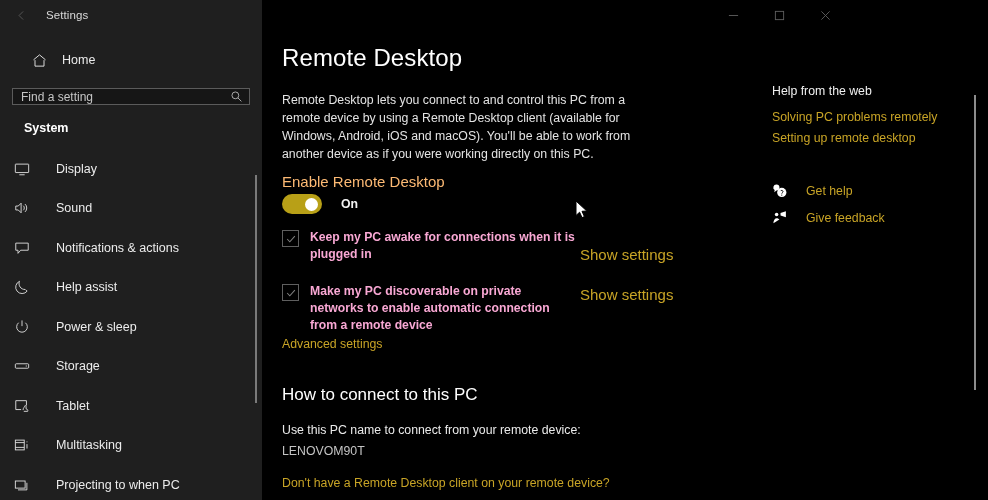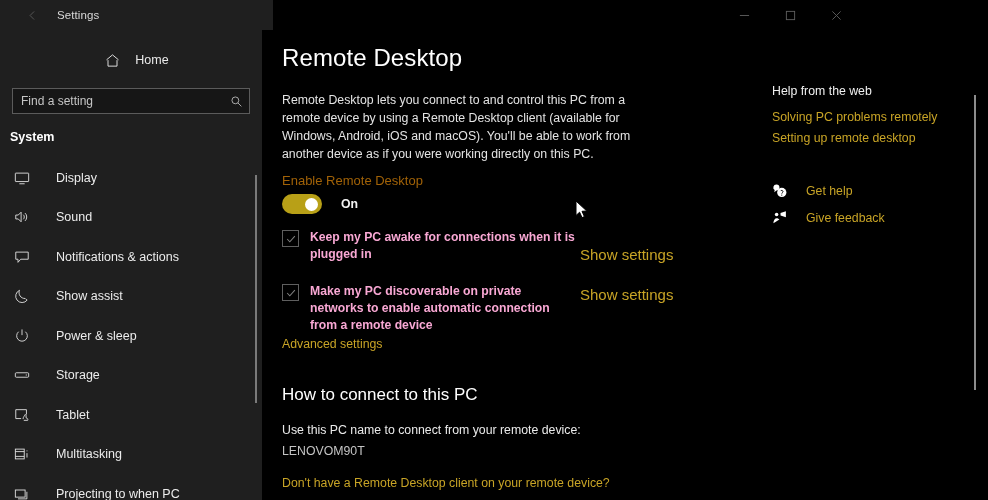--- a/index.html
+++ b/index.html
@@ -17,21 +17,21 @@
     position: relative;
     width: 988px;
     height: 500px;
     background: #000000;
     overflow: hidden;
   }
 
   
   .titlebar {
     position: absolute;
-    top: 0; left: 11px;
+    top: 0; left: 0;
     width: 848px;
     height: 30px;
     z-index: 30;
     pointer-events: none;
   }
   .titlebar-left {
     position: absolute;
     left: 0; top: 0;
     width: 262px; height: 30px;
     background: #1f1f1f;
@@ -85,31 +85,30 @@
   .side-scrollbar .thumb {
     width: 2px;
     height: 100%;
     background: #7a7a7a;
   }
 
   .home-row {
     display: flex;
     align-items: center;
     height: 38px;
-    padding-left: 12px;
+    padding-left: 32px;
     margin-top: 11px;
-    justify-content: center;
   }
   .home-row .ico { width: 26px; color: #e6e6e6; display:flex; align-items:center; }
   .home-row .lbl { font-size: 12.5px; color: #eaeaea; margin-left: 4px; }
 
   .searchbox {
     position: relative;
     margin: 9px 12px 0 12px;
-    height: 26px;
+    height: 17px;
     background: #161616;
     border: 1px solid #5b5b5b;
     display: flex;
     align-items: center;
   }
   .searchbox input {
     flex: 1;
     background: transparent;
     border: 0;
     outline: none;
@@ -122,21 +121,21 @@
   .search-ico {
     width: 26px;
     display: flex; align-items: center; justify-content: center;
     color: #c9c9c9;
   }
 
   .section-head {
     font-size: 12.5px;
     font-weight: bold;
     color: #ffffff;
-    padding: 0 0 0 10px;
+    padding: 0 0 0 24px;
     margin-top: 16px;
   }
 
   .nav-list { margin-top: 14px; }
   .nav-item {
     display: flex;
     align-items: center;
     height: 39.5px;
     padding-left: 14px;
   }
@@ -187,22 +186,22 @@
     left: 20px; top: 91px;
     width: 372px;
     font-size: 12.3px;
     line-height: 18px;
     color: #e3e3e3;
   }
 
   .subhead {
     position: absolute;
     left: 20px; top: 173px;
-    font-size: 13px;
-    color: #a16207;
+    font-size: 15px;
+    color: #fdba74;
   }
 
   
   .toggle-row {
     position: absolute;
     left: 20px; top: 194px;
     display: flex;
     align-items: center;
   }
   .toggle {
@@ -428,21 +427,21 @@
         </span>
         <span class="lbl">Notifications &amp; actions</span>
       </div>
 
       <div class="nav-item">
         <span class="ico">
           <svg width="16" height="16" viewBox="0 0 18 18" fill="none" stroke="currentColor" stroke-width="1">
             <path d="M12.6 11.8 A6.6 6.6 0 0 1 6.2 2.6 A7.2 7.2 0 1 0 14.8 13.6 A6.5 6.5 0 0 1 12.6 11.8 Z"></path>
           </svg>
         </span>
-        <span class="lbl">Show assist</span>
+        <span class="lbl">Help assist</span>
       </div>
 
       <div class="nav-item">
         <span class="ico">
           <svg width="16" height="16" viewBox="0 0 18 18" fill="none" stroke="currentColor" stroke-width="1">
             <path d="M5.2 4.2 A6 6 0 1 0 12.8 4.2"></path>
             <line x1="9" y1="1.6" x2="9" y2="8"></line>
           </svg>
         </span>
         <span class="lbl">Power &amp; sleep</span>

